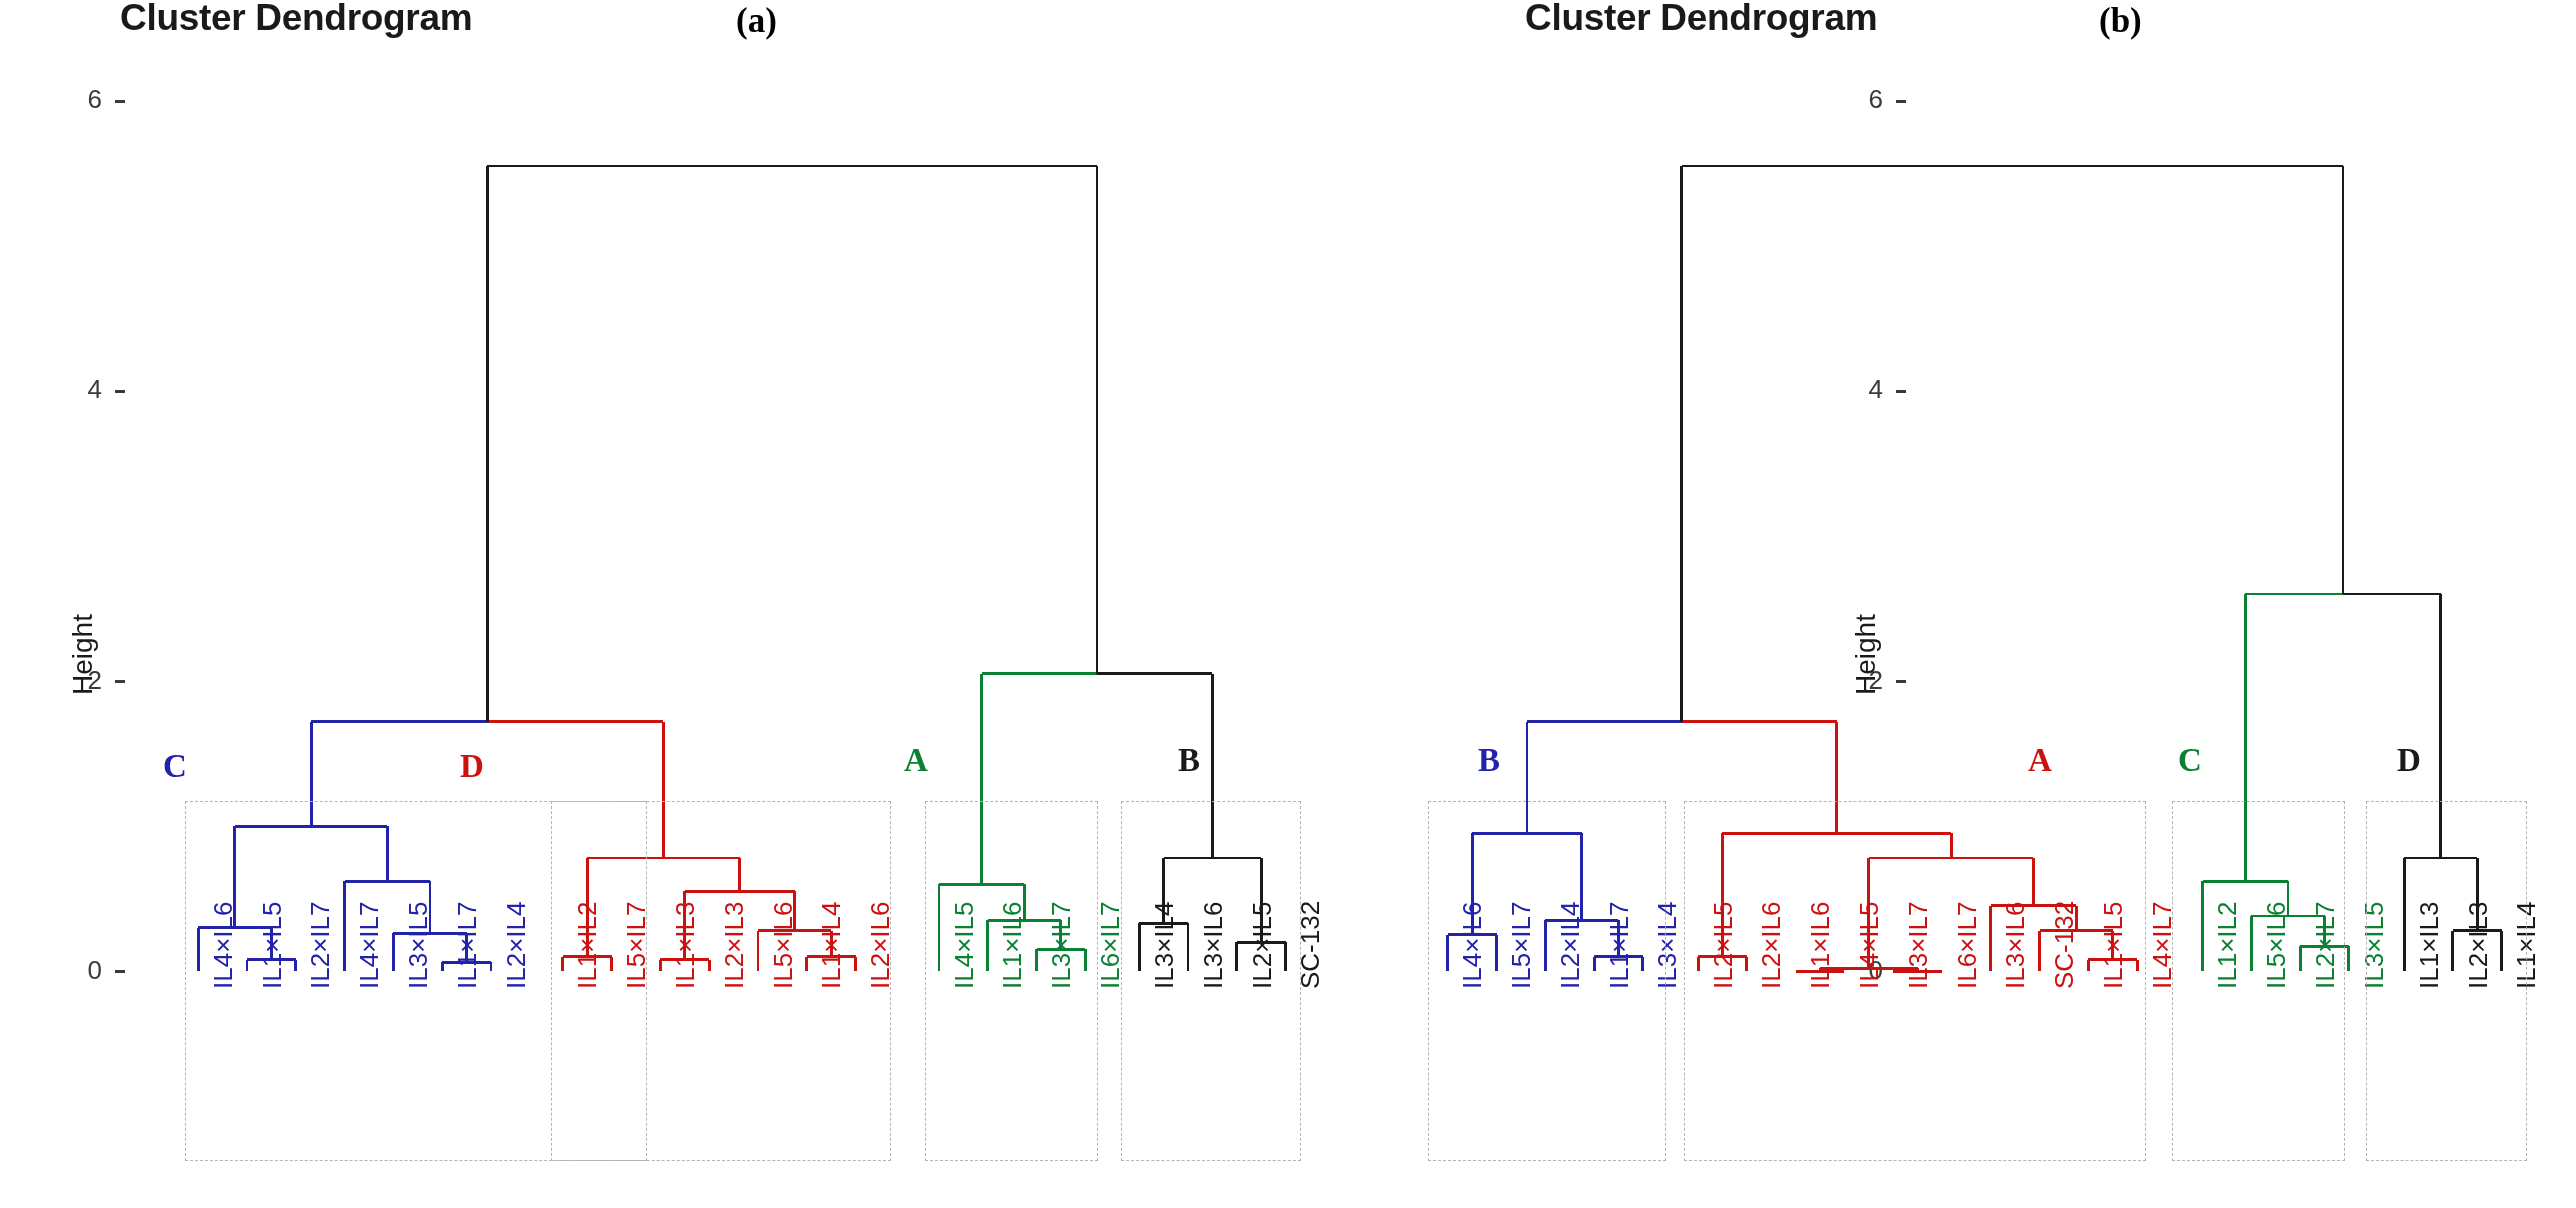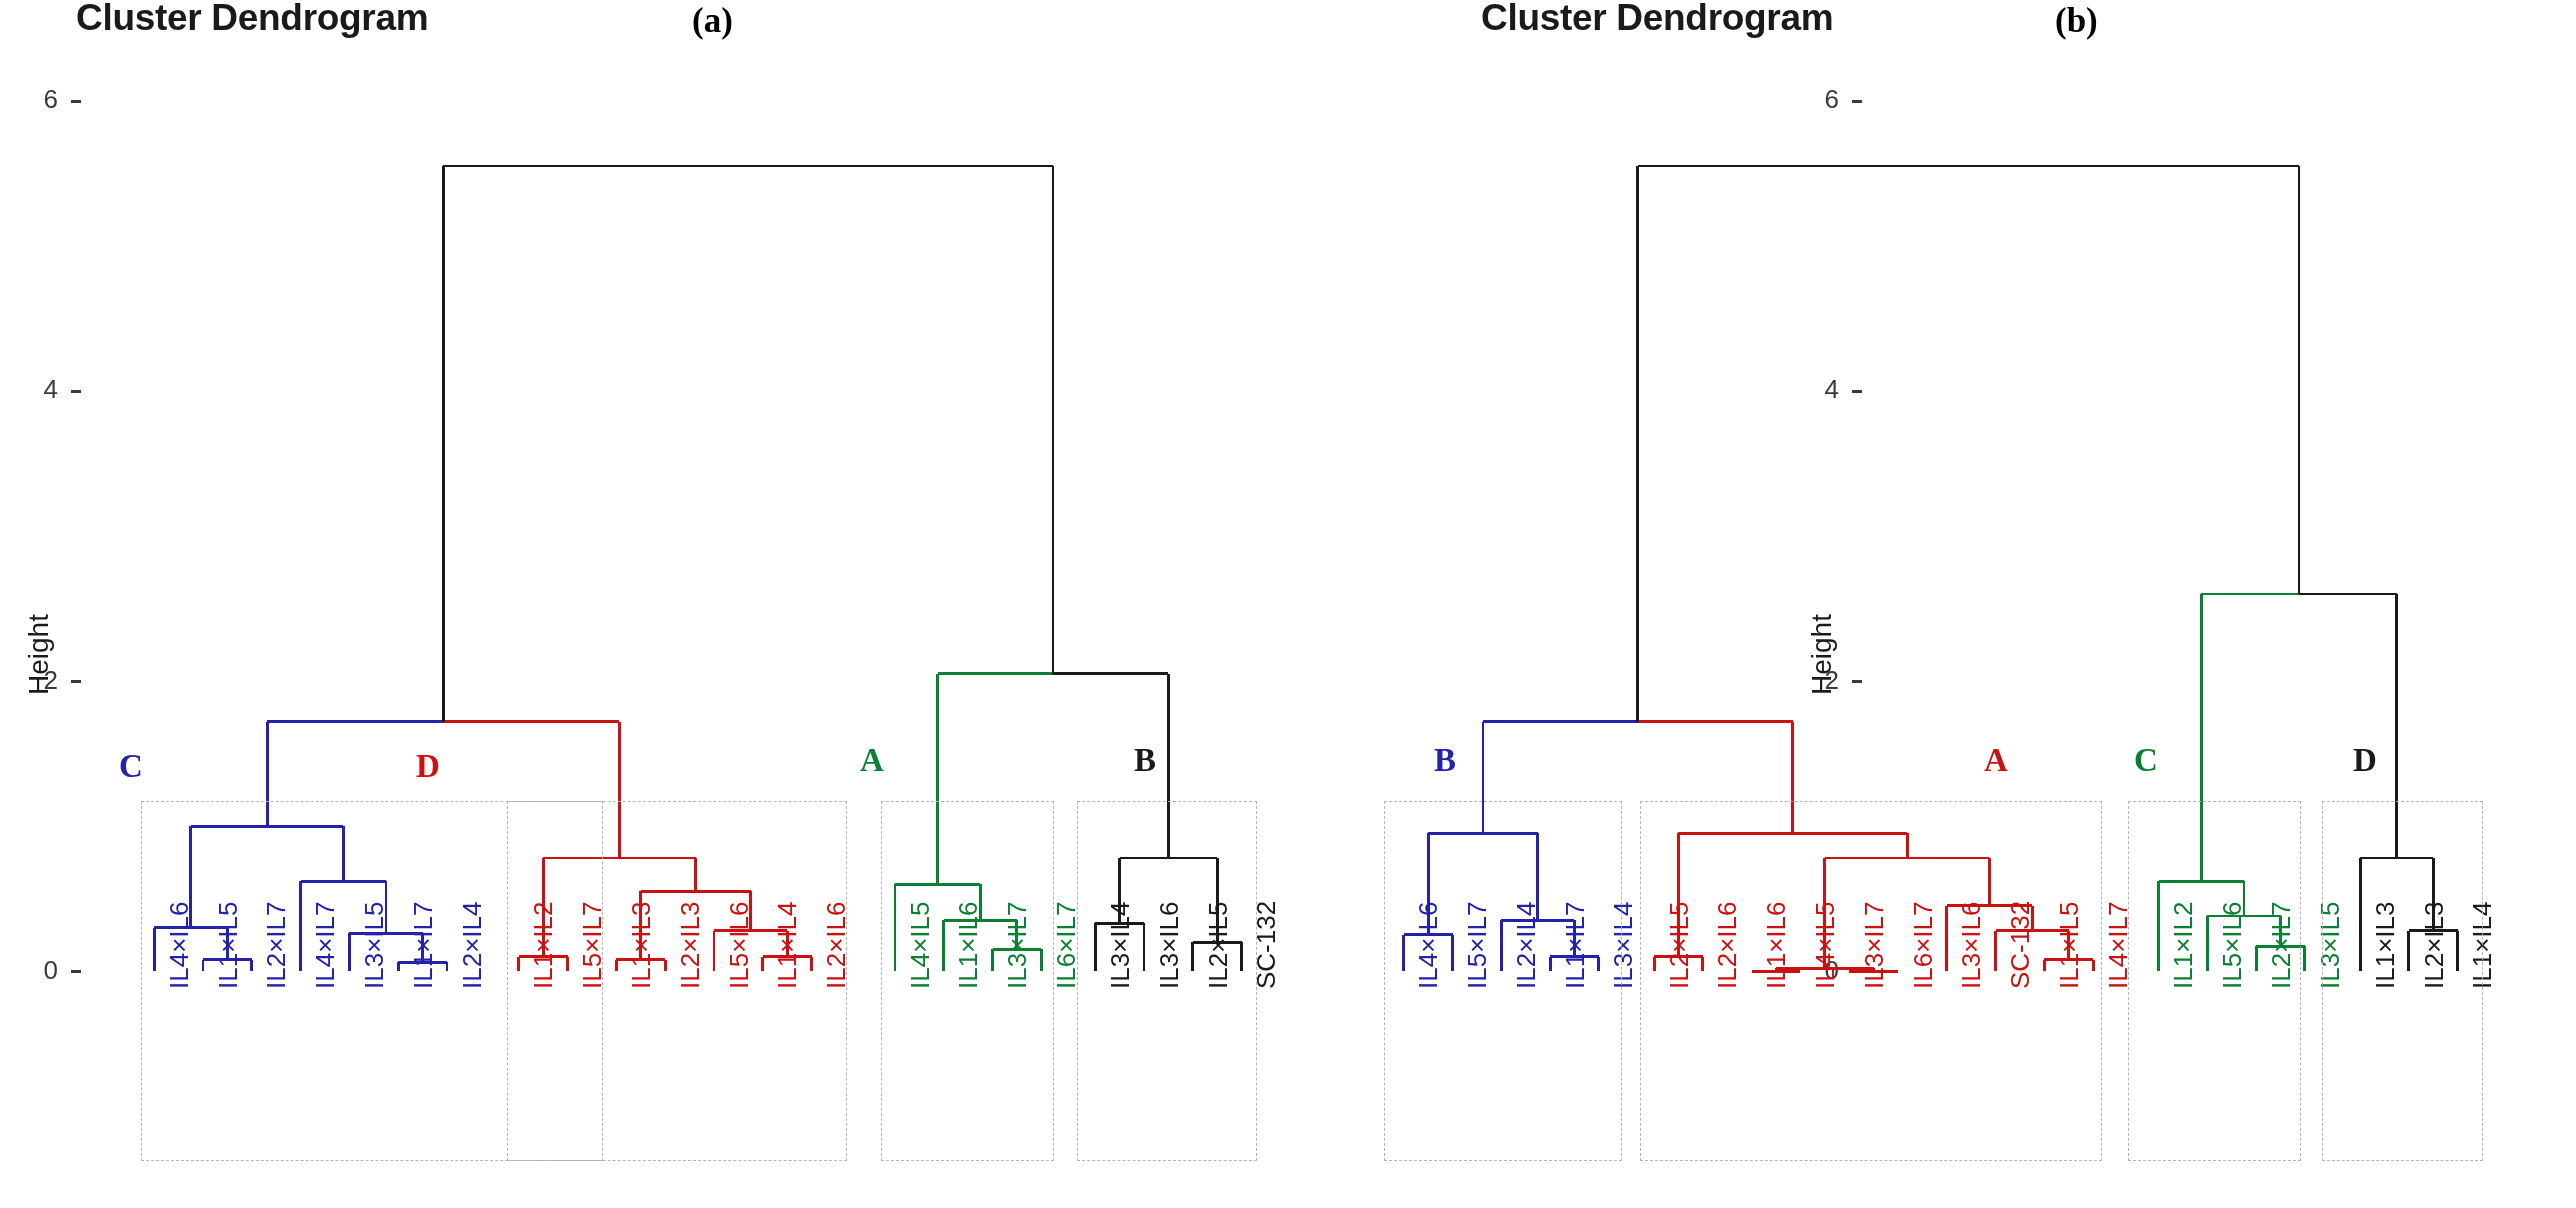--- a/index.html
+++ b/index.html
@@ -1,17 +1,17 @@
 <!DOCTYPE html>
 <html style="font-size:10.3px"><head>
 <meta charset="utf-8">
 <style>
   html,body{margin:0;padding:0;background:#ffffff;}
   body{width:2576px;height:1208px;font-family:"Liberation Sans",sans-serif;overflow:hidden;}
-  #root{position:relative;width:2424px;height:1208px;background:#fff;}
+  #root{position:relative;width:2424px;height:1208px;background:#fff;margin-left:44px;}
   .panel{position:absolute;top:0;height:1208px;}
   .panel-a{left:0;width:1288px;}
   .panel-b{left:1288px;width:1288px;}
   .chart-title{position:absolute;font-family:"Liberation Sans",sans-serif;font-weight:bold;font-size:37px;color:#1a1a1a;white-space:nowrap;letter-spacing:-0.3px;}
   .panel-tag{position:absolute;font-family:"Liberation Serif",serif;font-weight:bold;font-size:35px;color:#000;white-space:nowrap;}
   .ylabel{position:absolute;font-family:"Liberation Sans",sans-serif;font-size:28px;color:#1a1a1a;transform:rotate(-90deg);transform-origin:left top;white-space:nowrap;}
   .ytick{position:absolute;font-family:"Liberation Sans",sans-serif;font-size:26px;color:#3a3a3a;text-align:right;white-space:nowrap;}
   .ytickmark{position:absolute;width:10.3px;height:2.6px;background:#3a3a3a;}
   svg.tree{position:absolute;left:0;top:0;overflow:visible;}
   .leaf{position:absolute;font-family:"Liberation Sans",sans-serif;font-size:26px;white-space:nowrap;transform:rotate(-90deg);transform-origin:left top;letter-spacing:0px;}

